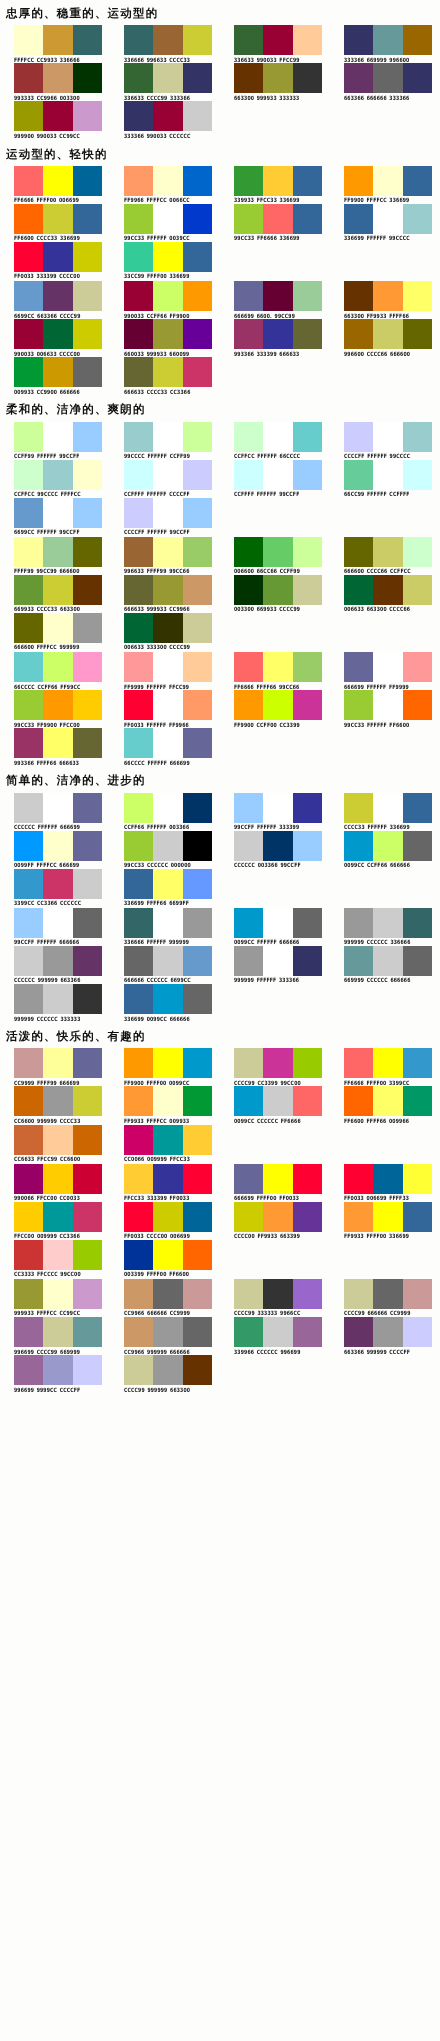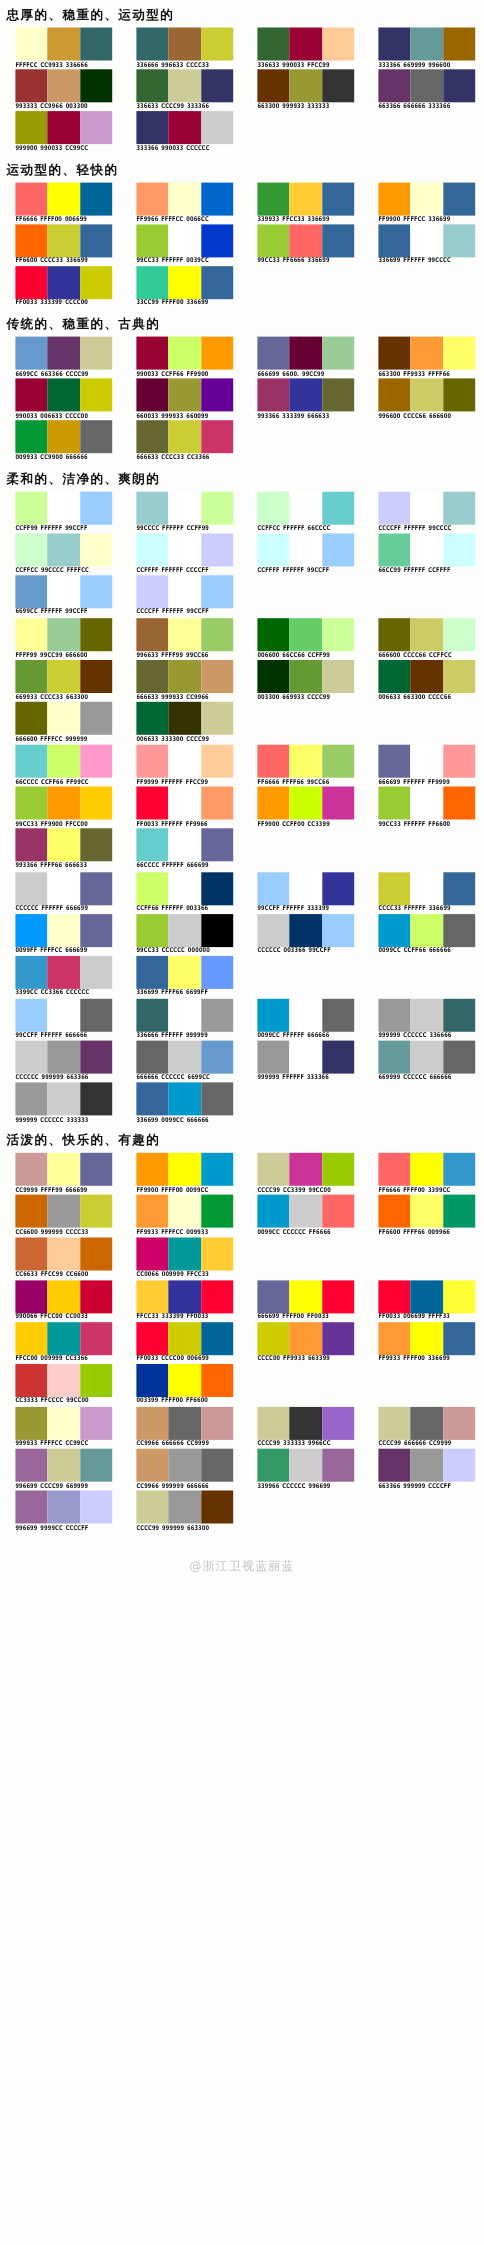--- a/index.html
+++ b/index.html
@@ -276,21 +276,20 @@
               <div class="codes"></div>
             </div>
             <div class="palette empty">
               <div class="swatches"></div>
               <div class="codes"></div>
             </div>
           </div>
         </div>
       </div>
       <div class="section">
-        <div class="section-title">传统的、稳重的、古典的</div>
         <div class="rows">
           <div class="row">
             <div class="palette">
               <div class="swatches">
                 <div class="sw" style="background: rgb(102, 153, 204);"></div>
                 <div class="sw" style="background: rgb(102, 51, 102);"></div>
                 <div class="sw" style="background: rgb(204, 204, 153);"></div>
               </div>
               <div class="codes"><span>6699CC</span><span>663366</span><span>CCCC99</span></div>
             </div>
@@ -670,20 +669,21 @@
               <div class="codes"></div>
             </div>
             <div class="palette empty">
               <div class="swatches"></div>
               <div class="codes"></div>
             </div>
           </div>
         </div>
       </div>
       <div class="section">
+        <div class="section-title">简单的、洁净的、进步的</div>
         <div class="rows">
           <div class="row">
             <div class="palette">
               <div class="swatches">
                 <div class="sw" style="background: rgb(204, 204, 204);"></div>
                 <div class="sw" style="background: rgb(255, 255, 255);"></div>
                 <div class="sw" style="background: rgb(102, 102, 153);"></div>
               </div>
               <div class="codes"><span>CCCCCC</span><span>FFFFFF</span><span>666699</span></div>
             </div>
@@ -1161,14 +1161,13 @@
               <div class="codes"></div>
             </div>
             <div class="palette empty">
               <div class="swatches"></div>
               <div class="codes"></div>
             </div>
           </div>
         </div>
       </div>
     </div>
-  <div class="watermark">@浙江卫视蓝丽蓝</div>
 </div>
 
 </body></html>

